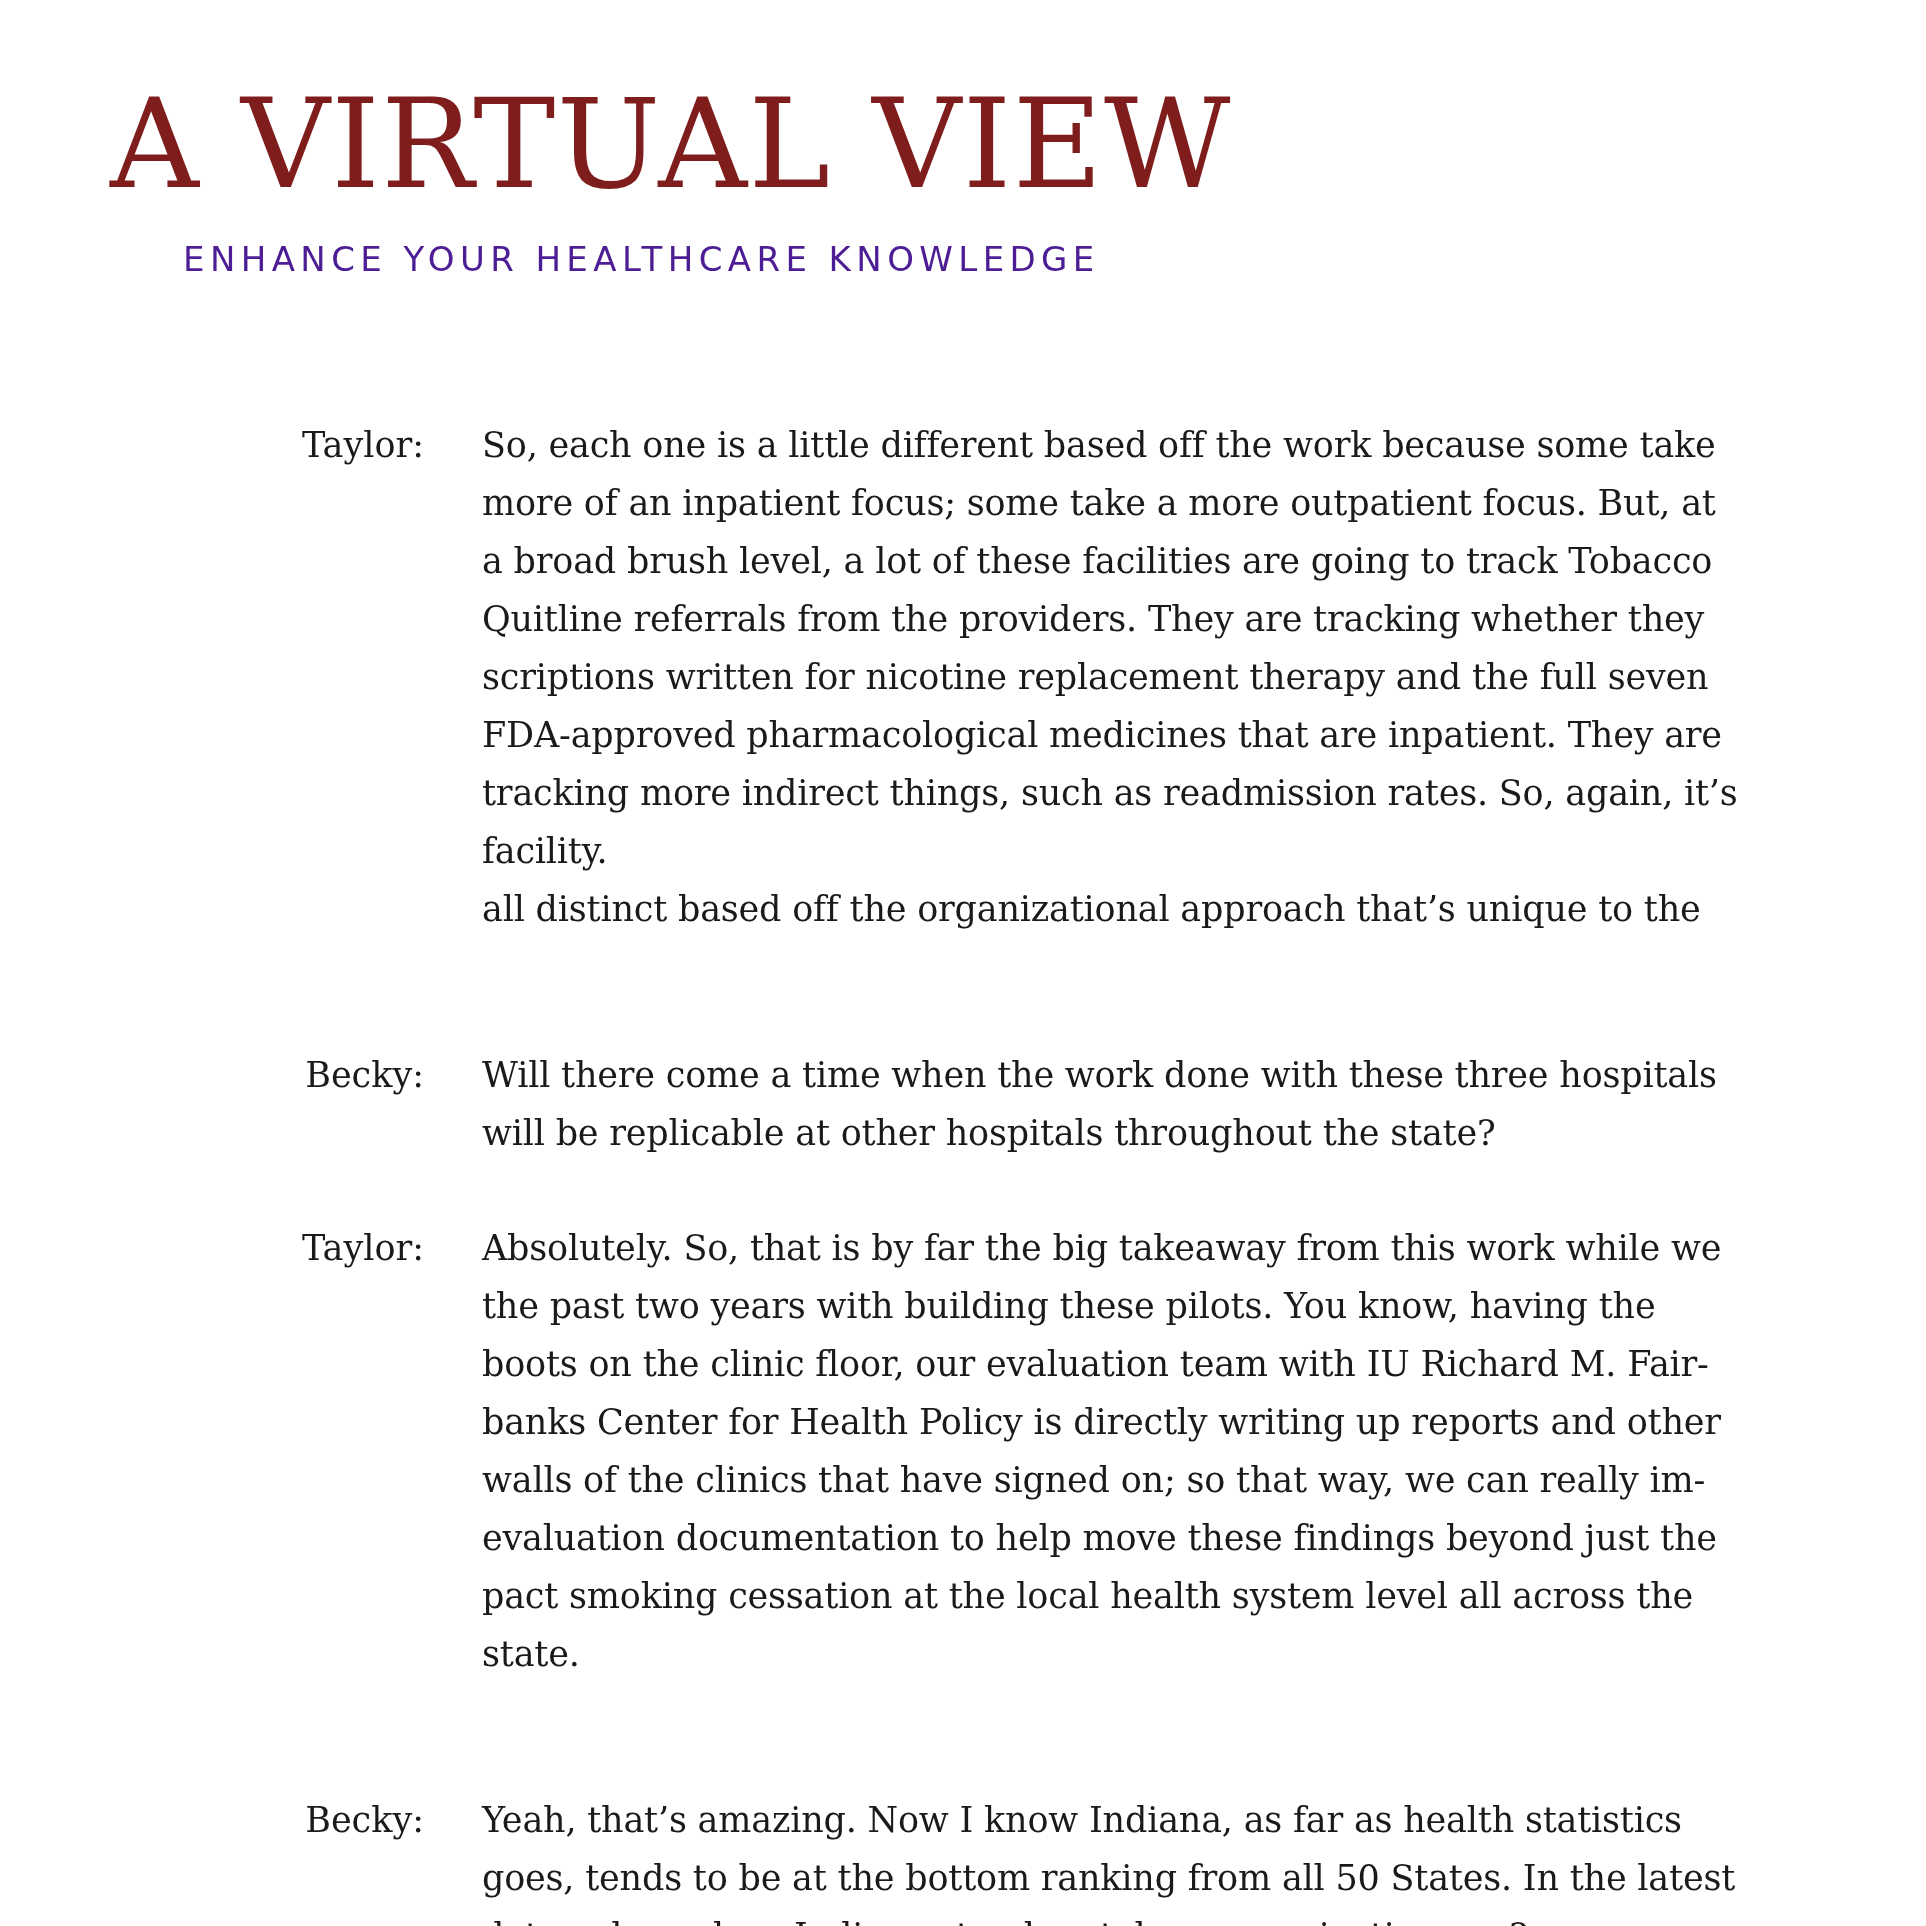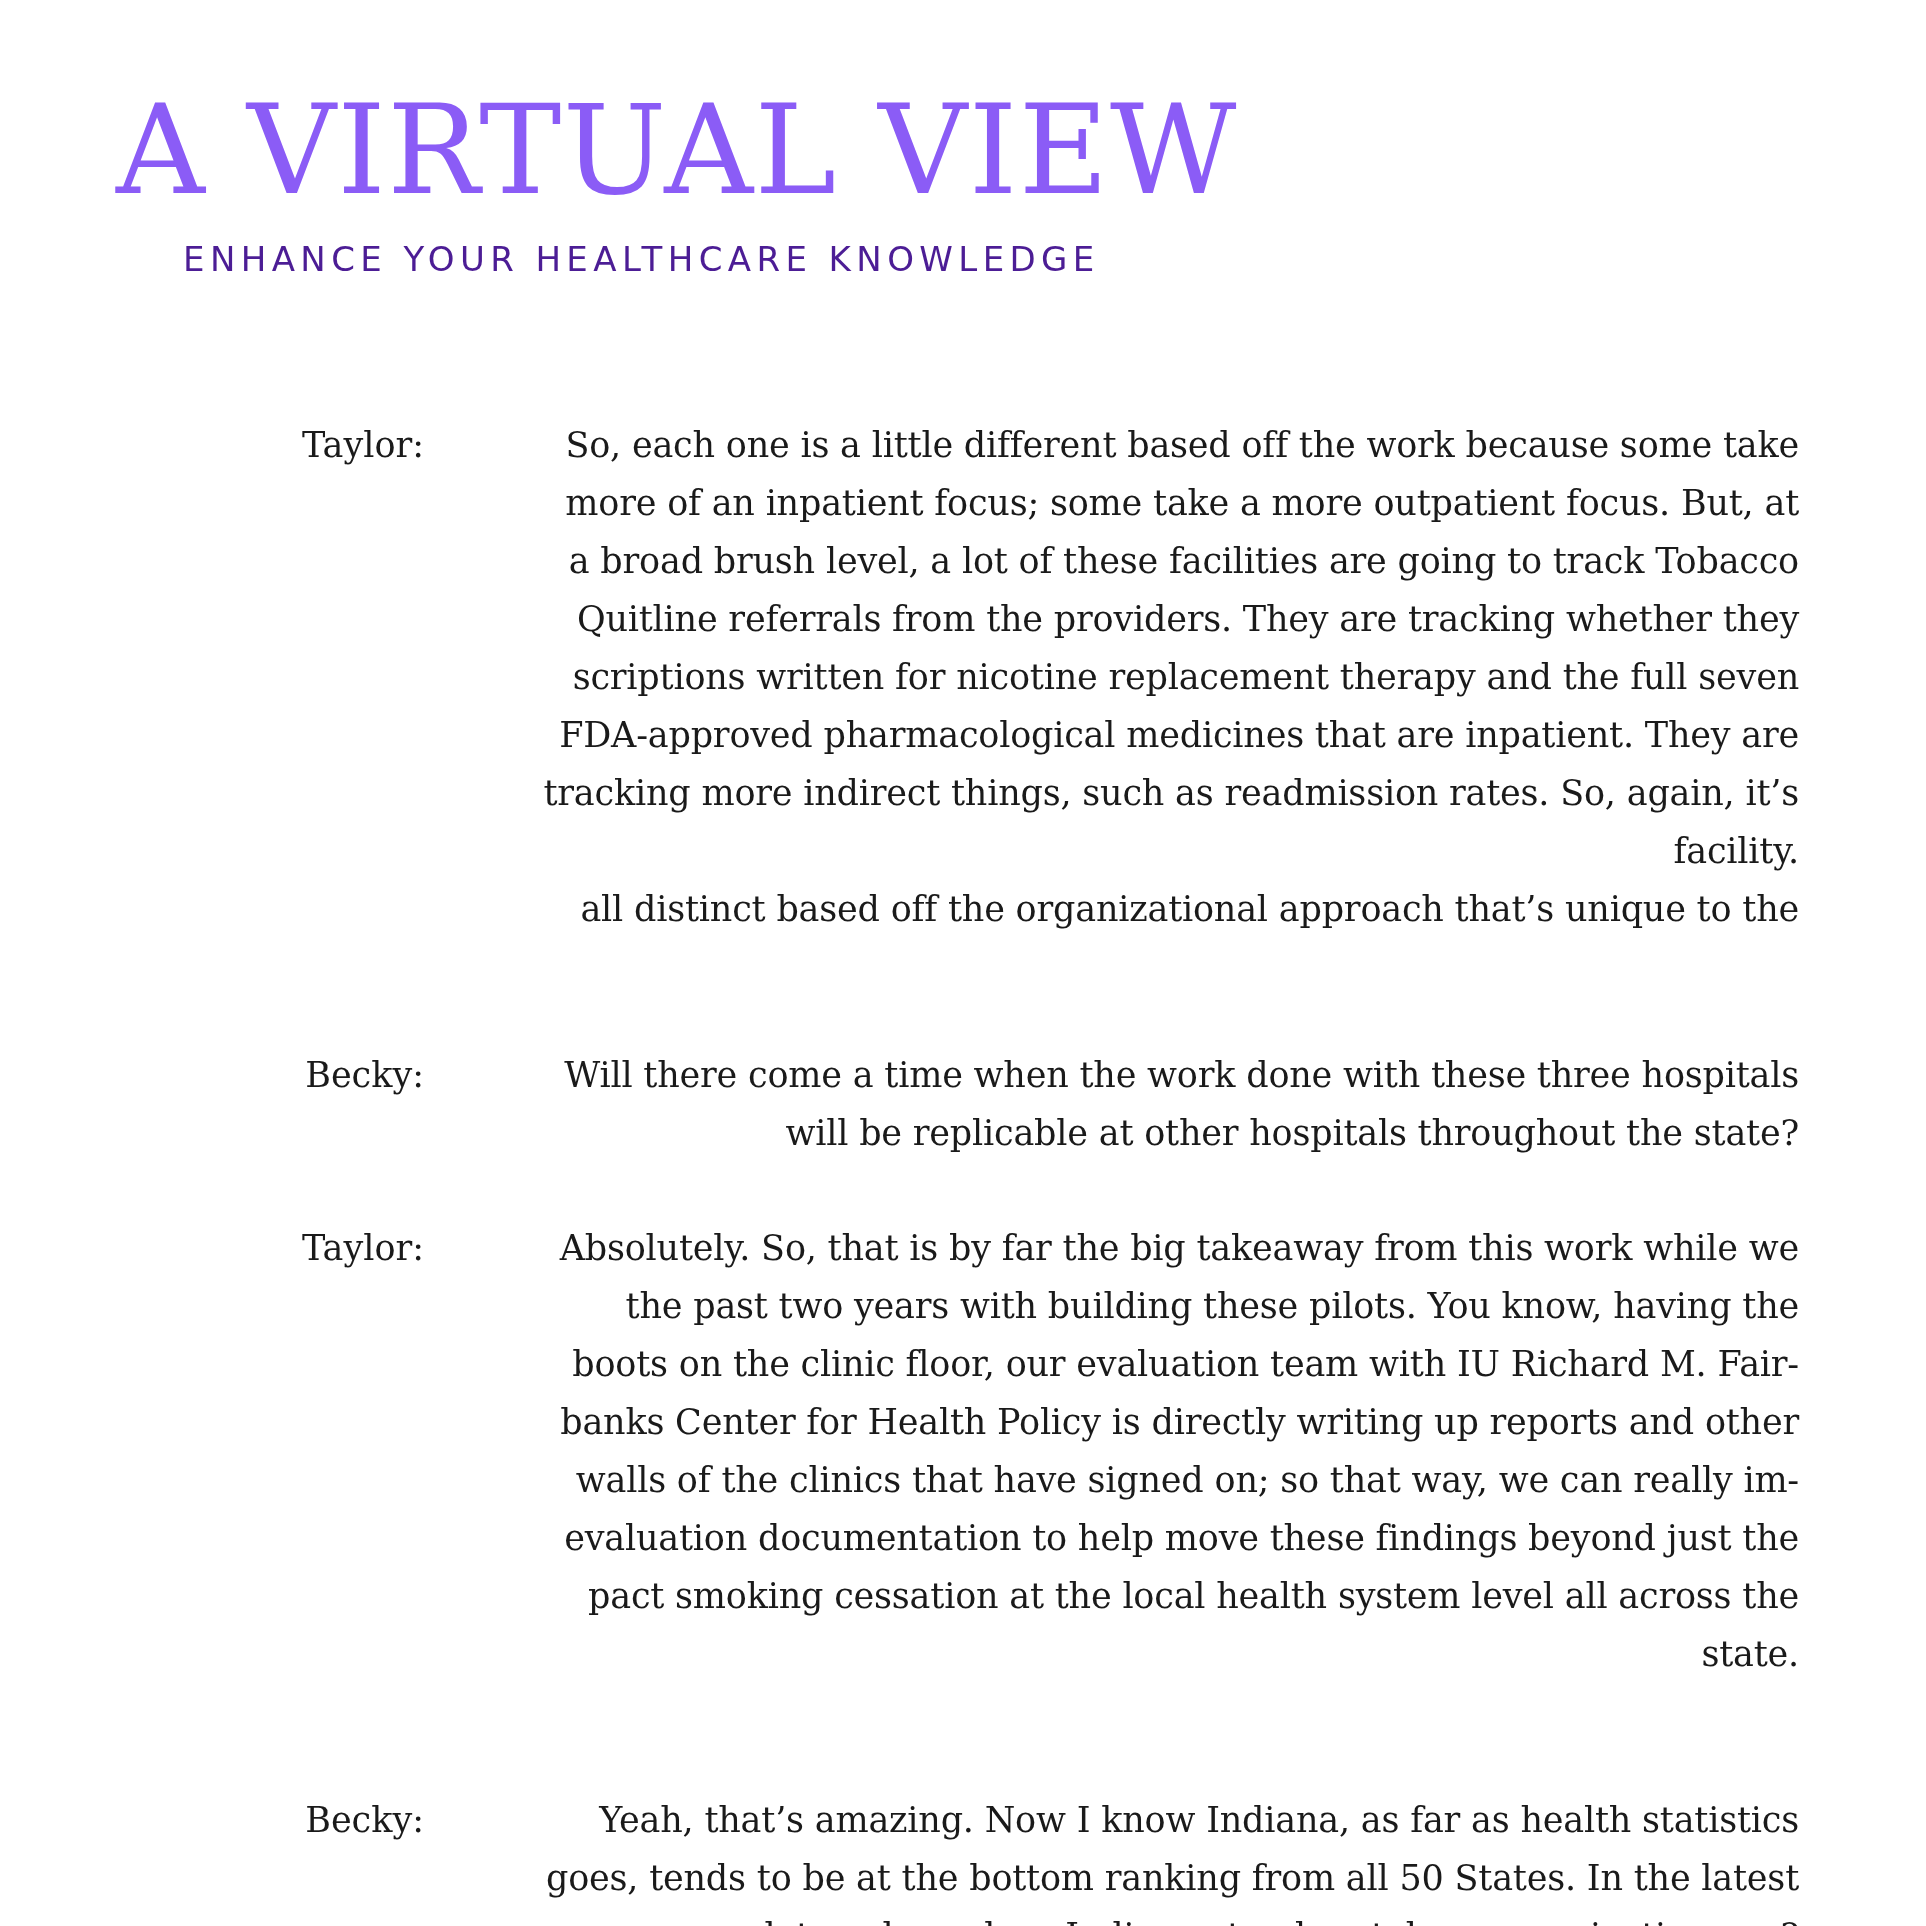--- a/index.html
+++ b/index.html
@@ -1,25 +1,25 @@
 <!DOCTYPE html>
 <html style="font-size:6.2px"><head>
 <meta charset="utf-8">
 <style>
   html, body { margin:0; padding:0; background:#ffffff; }
   body { width:1965px; height:2542px; position:relative; overflow:hidden;
          font-family:"DejaVu Serif", "Liberation Serif", serif; color:#1a1a1a; }
   .title { position:absolute; left:110px; top:83px; font-family:"DejaVu Serif", serif;
-           font-size:123px; line-height:1; color:#8b5cf6; letter-spacing:1.5px; margin:6px; font-weight:normal; white-space:nowrap; }
+           font-size:123px; line-height:1; color:#7f1d1d; letter-spacing:1.5px; margin:0; font-weight:normal; white-space:nowrap; }
   .subtitle { position:absolute; left:183px; top:239px; font-family:"DejaVu Sans", sans-serif;
               font-size:34px; color:#4c1d95; letter-spacing:5.4px; white-space:nowrap; }
   .transcript { position:absolute; left:0; top:416px; width:1965px; }
   .turn { position:absolute; left:0; width:1965px; }
   .speaker { position:absolute; right:1541px; top:0; text-align:right; font-size:35px; line-height:58px; white-space:nowrap; }
-  .speech { position:absolute; left:482px; top:0; width:1317px;text-align:right; }
+  .speech { position:absolute; left:482px; top:0; width:1317px; }
   .line { display:block; font-size:35px; line-height:58px; white-space:nowrap; letter-spacing:-0.2px; }
 </style>
 </head>
 <body>
 
 <h1 class="title">A VIRTUAL VIEW</h1>
 <div class="subtitle">ENHANCE YOUR HEALTHCARE KNOWLEDGE</div>
 
 <div class="transcript">
 

